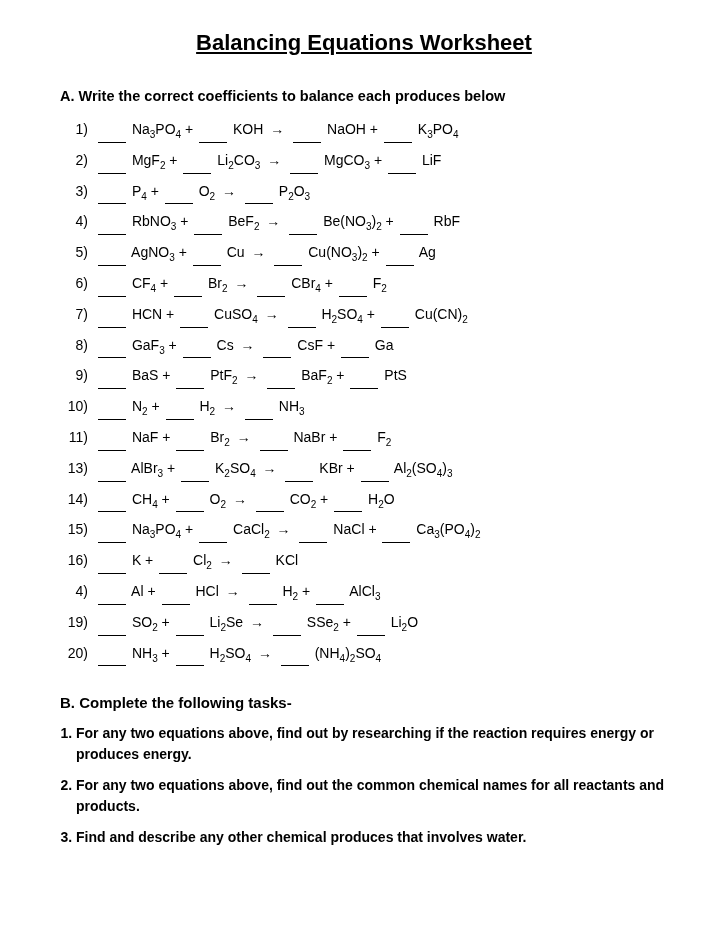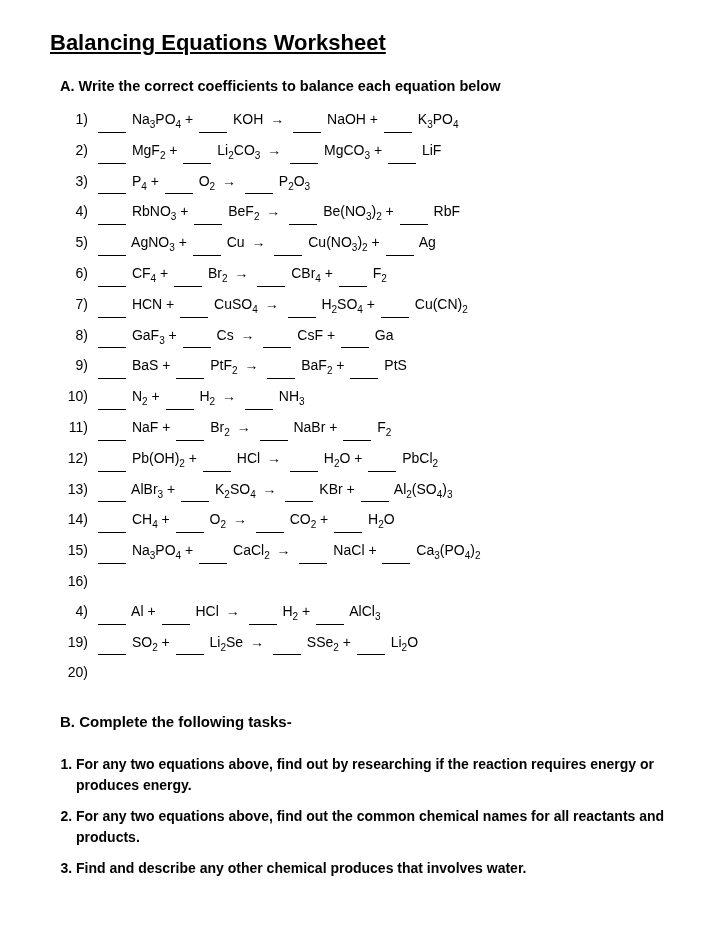--- a/index.html
+++ b/index.html
@@ -10,25 +10,25 @@
     body {
       background: #fff;
       font-family: Arial, sans-serif;
       font-size: 14px;
       color: #000;
       width: 728px;
       min-height: 943px;
       padding: 30px 50px;
     }
     .title {
-      text-align: left;
+      text-align: center;
       font-size: 22px;
       font-weight: bold;
       text-decoration: underline;
-      margin-bottom: 22px;
+      margin-bottom: 32px;
     }
     .section-a-header {
       font-weight: bold;
       margin-bottom: 14px;
       font-size: 14.5px;
       margin-left: 10px;
     }
     .equation-list {
       list-style: none;
       margin-bottom: 28px;
@@ -58,39 +58,39 @@
     }
     sub {
       font-size: 10px;
     }
     .arrow {
       margin: 0 3px;
     }
     .section-b-header {
       font-weight: bold;
       font-size: 15px;
-      margin-bottom: 24px;
+      margin-bottom: 12px;
       margin-left: 10px;
     }
     .tasks-list {
       margin-left: 26px;
     }
     .tasks-list li {
       margin-bottom: 10px;
       font-size: 14px;
       font-weight: bold;
       line-height: 1.5;
     }
   </style>
 </head>
 <body>
 
 <div class="title">Balancing Equations Worksheet</div>
 
-<div class="section-a-header">A. Write the correct coefficients to balance each equation below</div>
+<div class="section-a-header">A. Write the correct coefficients to balance each produces below</div>
 
 <ul class="equation-list" id="eq-list">
     <li>
       <span class="eq-num">1)</span>
       <span class="eq-content"><span class="blank"></span> Na<sub>3</sub>PO<sub>4</sub> + <span class="blank"></span> KOH <span class="arrow">→</span> <span class="blank"></span> NaOH + <span class="blank"></span> K<sub>3</sub>PO<sub>4</sub></span>
     </li>
     <li>
       <span class="eq-num">2)</span>
       <span class="eq-content"><span class="blank"></span> MgF<sub>2</sub> + <span class="blank"></span> Li<sub>2</sub>CO<sub>3</sub> <span class="arrow">→</span> <span class="blank"></span> MgCO<sub>3</sub> + <span class="blank"></span> LiF</span>
     </li>
@@ -124,48 +124,46 @@
     </li>
     <li>
       <span class="eq-num">10)</span>
       <span class="eq-content"><span class="blank"></span> N<sub>2</sub> + <span class="blank"></span> H<sub>2</sub> <span class="arrow">→</span> <span class="blank"></span> NH<sub>3</sub></span>
     </li>
     <li>
       <span class="eq-num">11)</span>
       <span class="eq-content"><span class="blank"></span> NaF + <span class="blank"></span> Br<sub>2</sub> <span class="arrow">→</span> <span class="blank"></span> NaBr + <span class="blank"></span> F<sub>2</sub></span>
     </li>
     <li>
-      <span class="eq-num">12)</span>
-      <span class="eq-content"><span class="blank"></span> Pb(OH)<sub>2</sub> + <span class="blank"></span> HCl <span class="arrow">→</span> <span class="blank"></span> H<sub>2</sub>O + <span class="blank"></span> PbCl<sub>2</sub></span>
-    </li>
-    <li>
       <span class="eq-num">13)</span>
       <span class="eq-content"><span class="blank"></span> AlBr<sub>3</sub> + <span class="blank"></span> K<sub>2</sub>SO<sub>4</sub> <span class="arrow">→</span> <span class="blank"></span> KBr + <span class="blank"></span> Al<sub>2</sub>(SO<sub>4</sub>)<sub>3</sub></span>
     </li>
     <li>
       <span class="eq-num">14)</span>
       <span class="eq-content"><span class="blank"></span> CH<sub>4</sub> + <span class="blank"></span> O<sub>2</sub> <span class="arrow">→</span> <span class="blank"></span> CO<sub>2</sub> + <span class="blank"></span> H<sub>2</sub>O</span>
     </li>
     <li>
       <span class="eq-num">15)</span>
       <span class="eq-content"><span class="blank"></span> Na<sub>3</sub>PO<sub>4</sub> + <span class="blank"></span> CaCl<sub>2</sub> <span class="arrow">→</span> <span class="blank"></span> NaCl + <span class="blank"></span> Ca<sub>3</sub>(PO<sub>4</sub>)<sub>2</sub></span>
     </li>
     <li>
       <span class="eq-num">16)</span>
+      <span class="eq-content"><span class="blank"></span> K + <span class="blank"></span> Cl<sub>2</sub> <span class="arrow">→</span> <span class="blank"></span> KCl</span>
     </li>
     <li>
       <span class="eq-num">4)</span>
       <span class="eq-content"><span class="blank"></span> Al + <span class="blank"></span> HCl <span class="arrow">→</span> <span class="blank"></span> H<sub>2</sub> + <span class="blank"></span> AlCl<sub>3</sub></span>
     </li>
     <li>
       <span class="eq-num">19)</span>
       <span class="eq-content"><span class="blank"></span> SO<sub>2</sub> + <span class="blank"></span> Li<sub>2</sub>Se <span class="arrow">→</span> <span class="blank"></span> SSe<sub>2</sub> + <span class="blank"></span> Li<sub>2</sub>O</span>
     </li>
     <li>
       <span class="eq-num">20)</span>
+      <span class="eq-content"><span class="blank"></span> NH<sub>3</sub> + <span class="blank"></span> H<sub>2</sub>SO<sub>4</sub> <span class="arrow">→</span> <span class="blank"></span> (NH<sub>4</sub>)<sub>2</sub>SO<sub>4</sub></span>
     </li>
   </ul>
 
 <div class="section-b-header">B. Complete the following tasks-</div>
 
 <ol class="tasks-list" id="tasks-list">
     <li>For any two equations above, find out by researching if the reaction requires energy or produces energy.</li>
     <li>For any two equations above, find out the common chemical names for all reactants and products.</li>
     <li>Find and describe any other chemical produces that involves water.</li>
   </ol>

